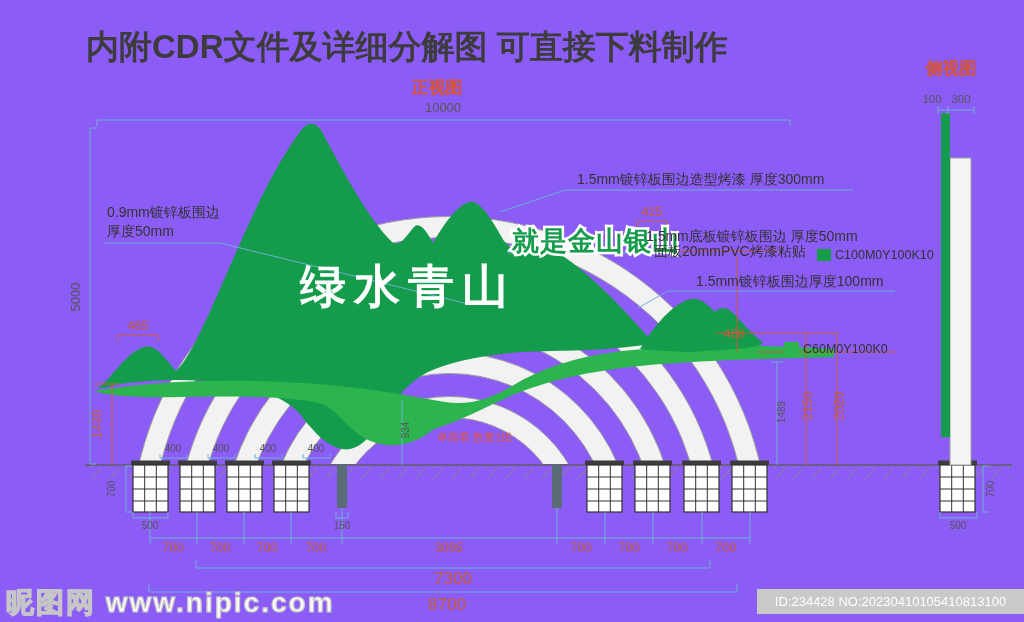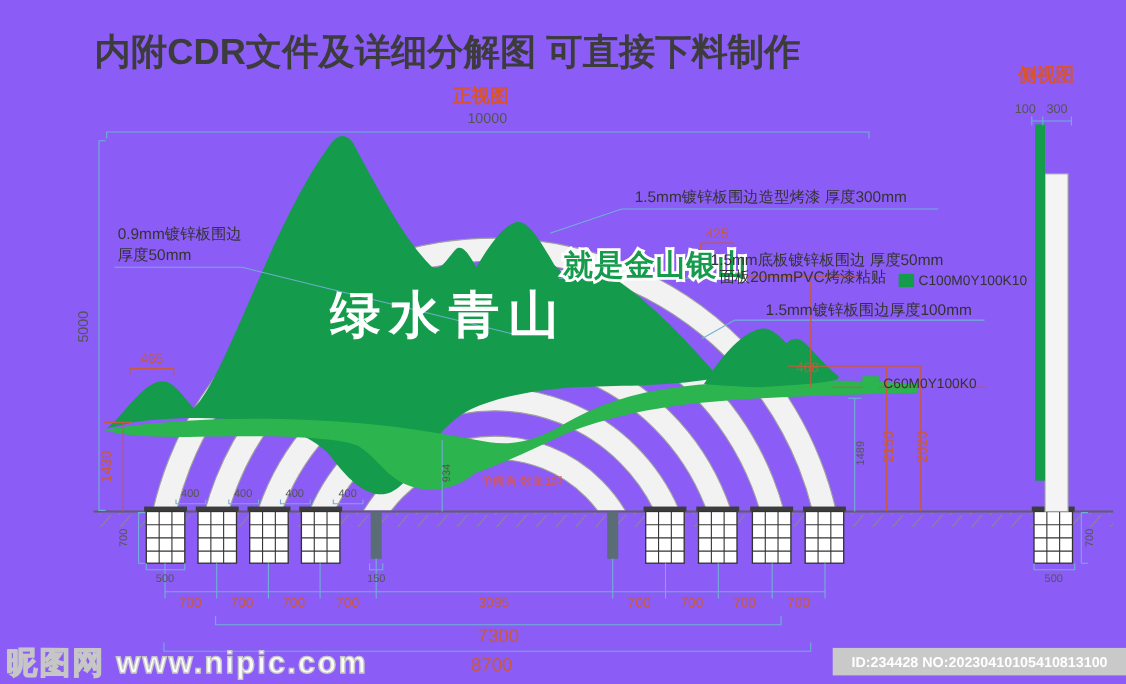--- a/index.html
+++ b/index.html
@@ -6,21 +6,21 @@
   #canvas{position:relative;width:1024px;height:622px;background:#8b5cf6;overflow:hidden;
           font-family:"Liberation Sans",sans-serif;}
   svg text{font-family:"Liberation Sans","DejaVu Sans",sans-serif;}
   .dim-gray{fill:#555;font-size:10px;}
   .dim-orange{fill:#C85A3C;font-size:12.5px;}
   .note{fill:#333;font-size:14px;}
   #watermark{position:absolute;left:6px;top:584px;font-size:28px;font-weight:bold;
              letter-spacing:2px;color:rgba(255,255,255,0.9);
              -webkit-text-stroke:1.2px #c6c6c6;text-shadow:0 0 1px #cccccc;}
   #idbar{position:absolute;left:757px;top:589px;width:267px;height:25px;background:#c9c9c9;
-         color:#ffffff;font-size:13px;text-align:center;line-height:25px;font-weight:bold;}
+         color:#ffffff;font-size:13px;text-align:center;line-height:25px;}
 </style>
 </head>
 <body>
 
 <div id="canvas">
 <svg width="1024" height="622" viewBox="0 0 1024 622">
   <defs>
     <clipPath id="above-ground">
           <rect x="0" y="0" width="1024" height="464"></rect>
         </clipPath>

